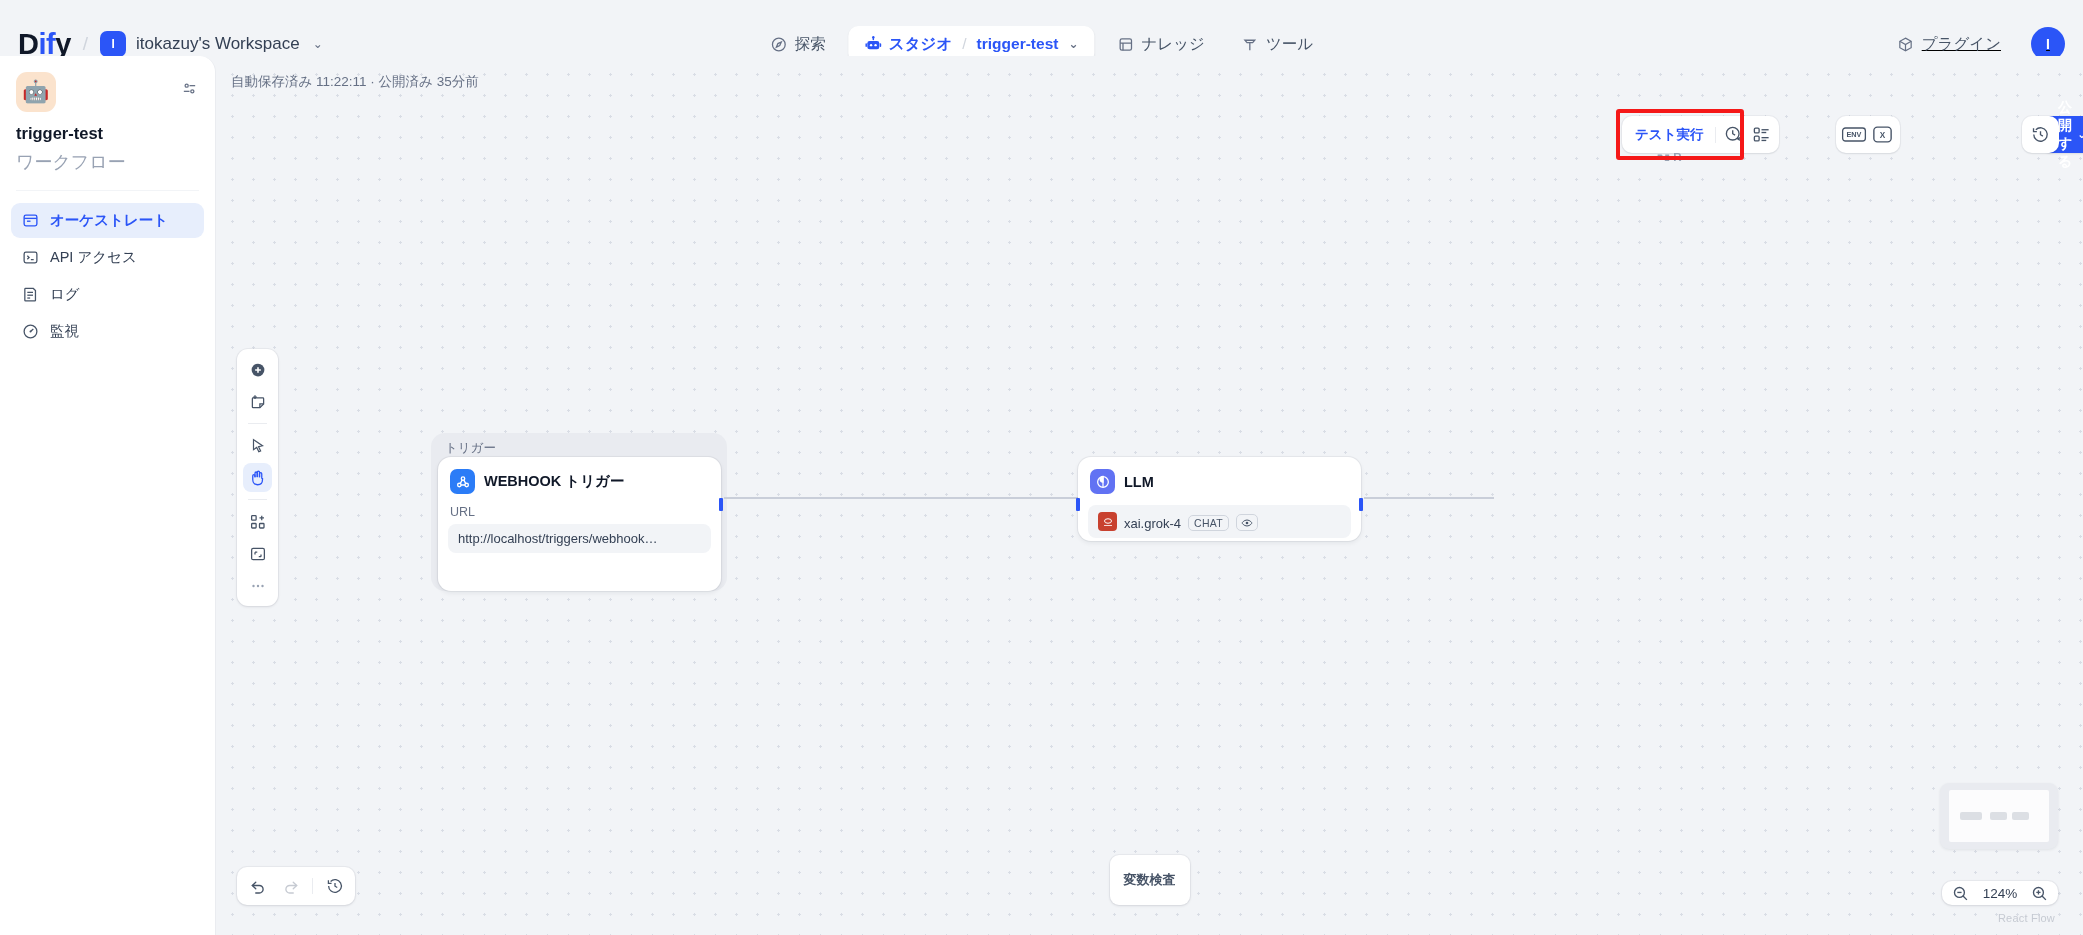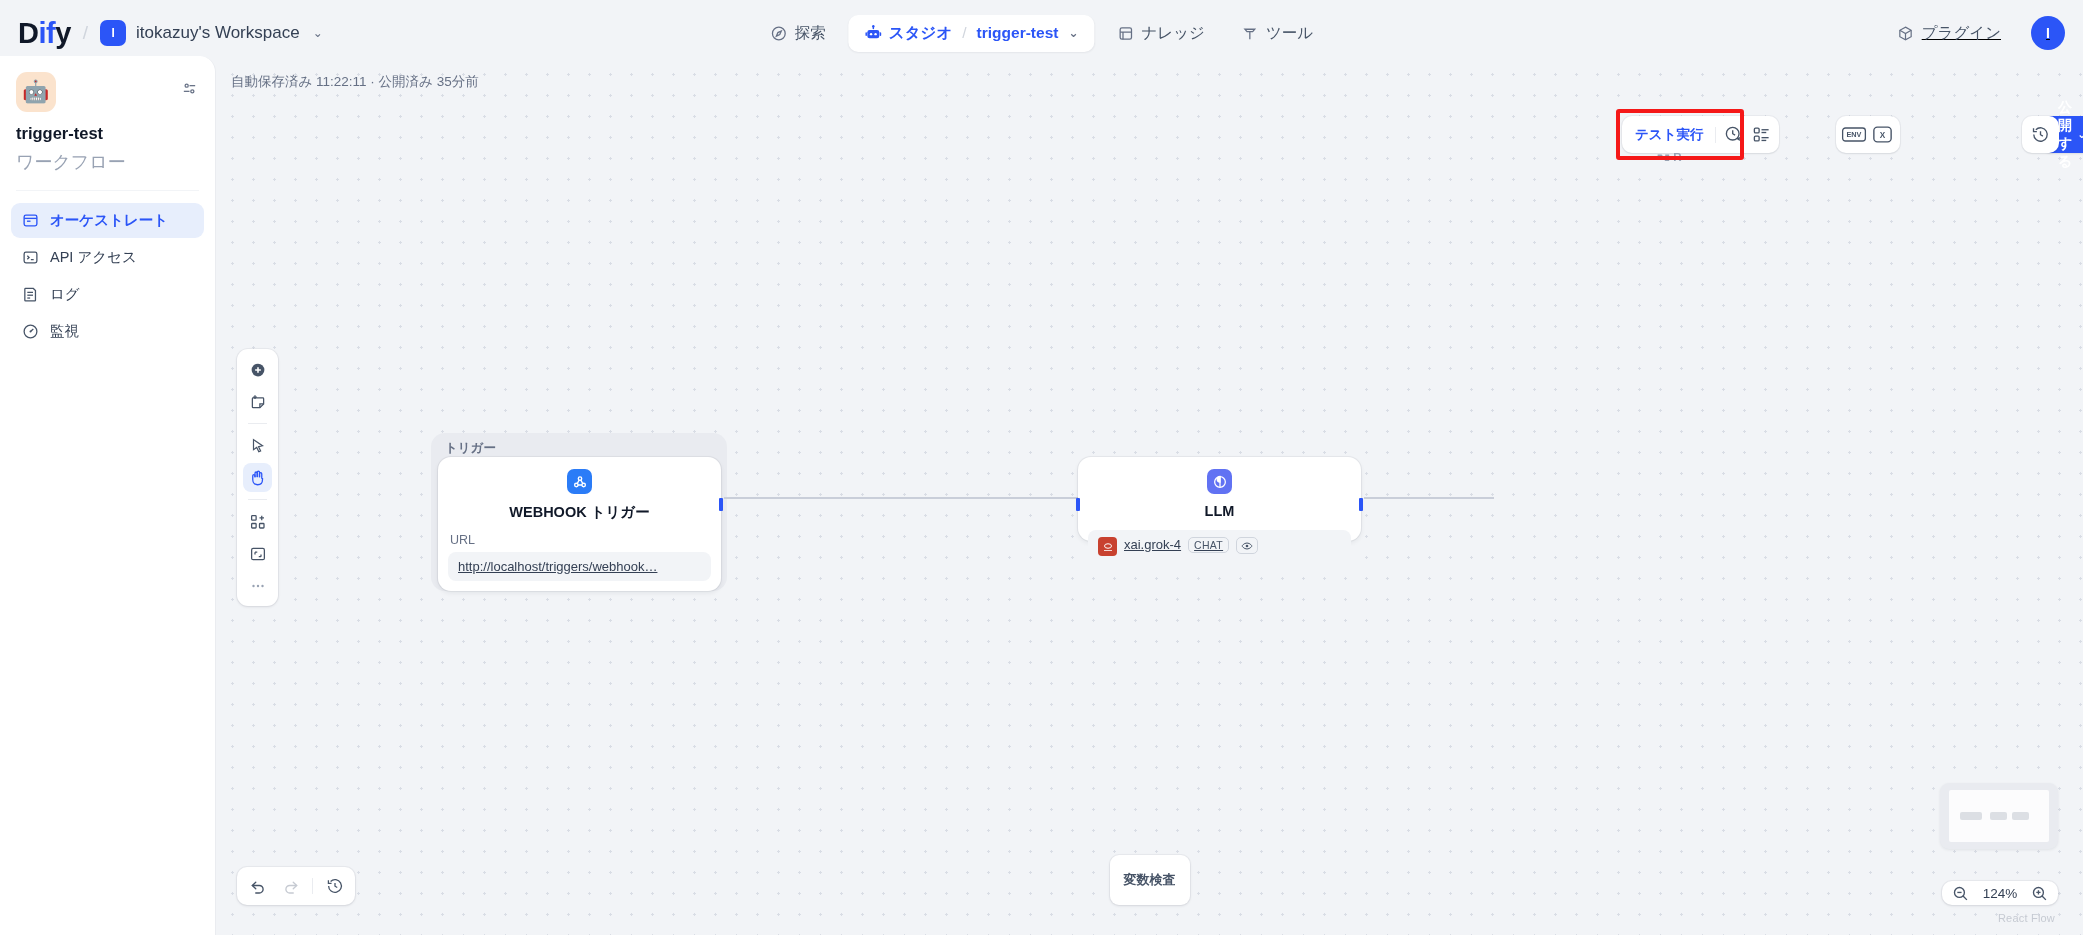--- a/index.html
+++ b/index.html
@@ -4,21 +4,21 @@
 <style>
   * { box-sizing: border-box; margin: 0; padding: 0; }
   html, body {
     width: 2083px; height: 935px;
     font-family: "Liberation Sans", "DejaVu Sans", sans-serif;
     background: #f2f4f7; overflow: hidden;
   }
 
   
   #topnav {
-    position: absolute; top: 5px; left: 0; width: 2083px; height: 56px;
+    position: absolute; top: 16px; left: 0; width: 2083px; height: 56px;
     background: #f2f4f7;
     display: flex; align-items: center;
   }
   .nav-left { display: flex; align-items: center; padding-left: 18px; gap: 10px; }
   .logo { font-size: 29px; font-weight: 700; letter-spacing: -0.5px; color: #101828; }
   .logo .mid { color: #2b55f7; }
   .nav-div { color: #d0d5dd; font-size: 19px; font-weight: 300; padding: 0 2px; }
   .ws-badge {
     width: 26px; height: 26px; border-radius: 7px; background: #2b55f7;
     color: #fff; font-size: 12px; font-weight: 600;
@@ -141,38 +141,38 @@
   .lt-btn.sel { background: #e7eefc; }
   .lt-hr { width: 19px; height: 1px; background: #eaecf0; margin: 4px 0; }
 
   
   .group-box {
     position: absolute; border-radius: 14px; background: #e9ebf0;
     padding-top: 24px;
   }
   .group-label {
     position: absolute; top: 7px; left: 14px;
-    font-size: 12.5px; color: #667085; font-weight: 700;
+    font-size: 12.5px; color: #667085; font-weight: 400;
   }
   .node {
     background: #fff; border-radius: 13px;
     box-shadow: 0 2px 5px rgba(16,24,40,.07), 0 0 0 1px rgba(16,24,40,.05);
     padding: 10px;
   }
-  .node-head { display: flex; align-items: center; gap: 9px; padding: 2px 2px 0 2px; flex-direction: column; }
+  .node-head { display: flex; align-items: center; gap: 9px; padding: 2px 2px 0 2px; }
   .node-ico { width: 25px; height: 25px; border-radius: 7px; display: flex; align-items: center; justify-content: center; flex: 0 0 auto; }
   .node-title {
     font-size: 14.5px; font-weight: 700; color: #101828;
     white-space: nowrap; overflow: hidden;
   }
   .node-field-label { font-size: 12.5px; color: #667085; margin: 11px 2px 5px 2px; }
   .node-pill {
     background: #f2f4f7; border-radius: 8px; padding: 7px 10px;
     font-size: 13px; color: #344054; white-space: nowrap; overflow: hidden;
-    display: flex; align-items: flex-start; gap: 7px; text-decoration: underline;
+    display: flex; align-items: flex-end; gap: 7px;
   }
   .pill-key { color: #667085; }
   .model-ico { width: 19px; height: 19px; border-radius: 4px; background: #c8412f; display:flex; align-items:center; justify-content:center; flex:0 0 auto; }
   .chat-tag {
     border: 1px solid #d0d5dd; border-radius: 5px; padding: 1px 5px;
     font-size: 10.5px; color: #475467; letter-spacing: .3px;
   }
   .eye-tag {
     border: 1px solid #d0d5dd; border-radius: 5px; width: 22px; height: 17px;
     display: flex; align-items: center; justify-content: center;

